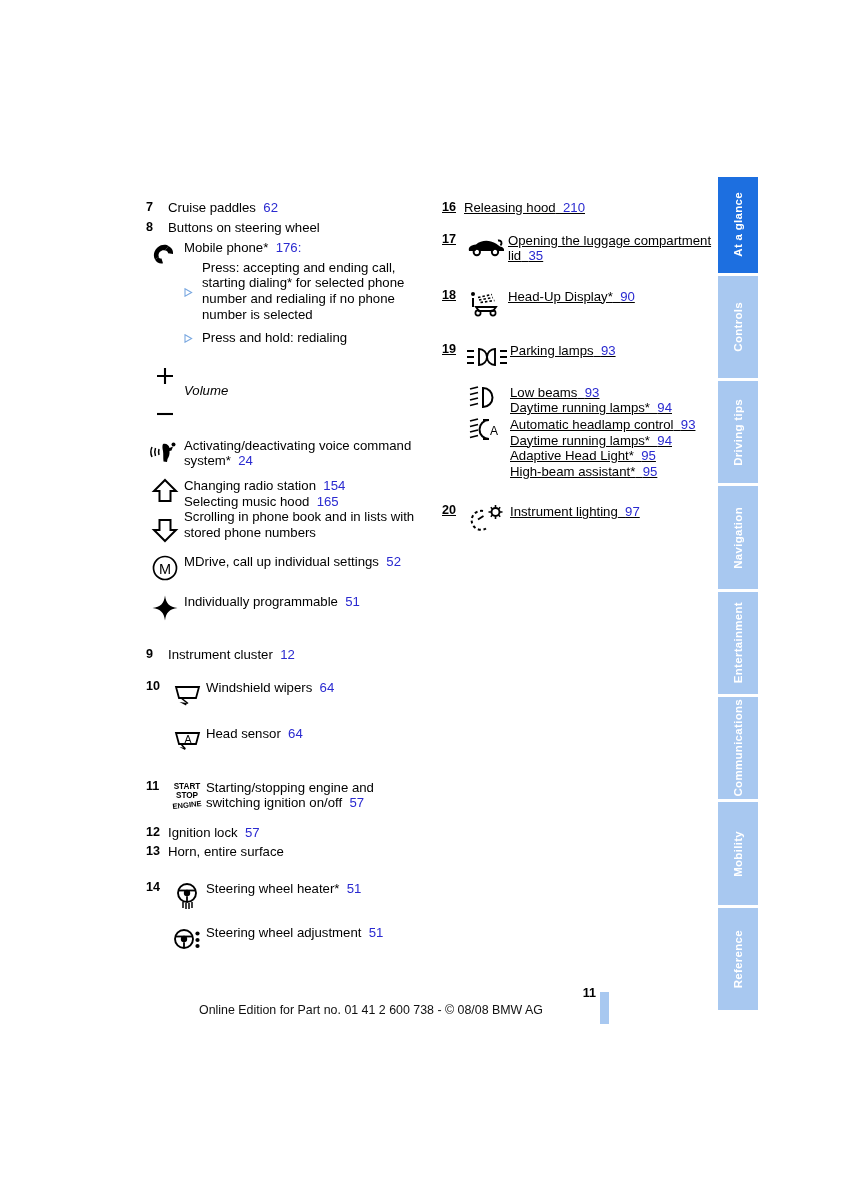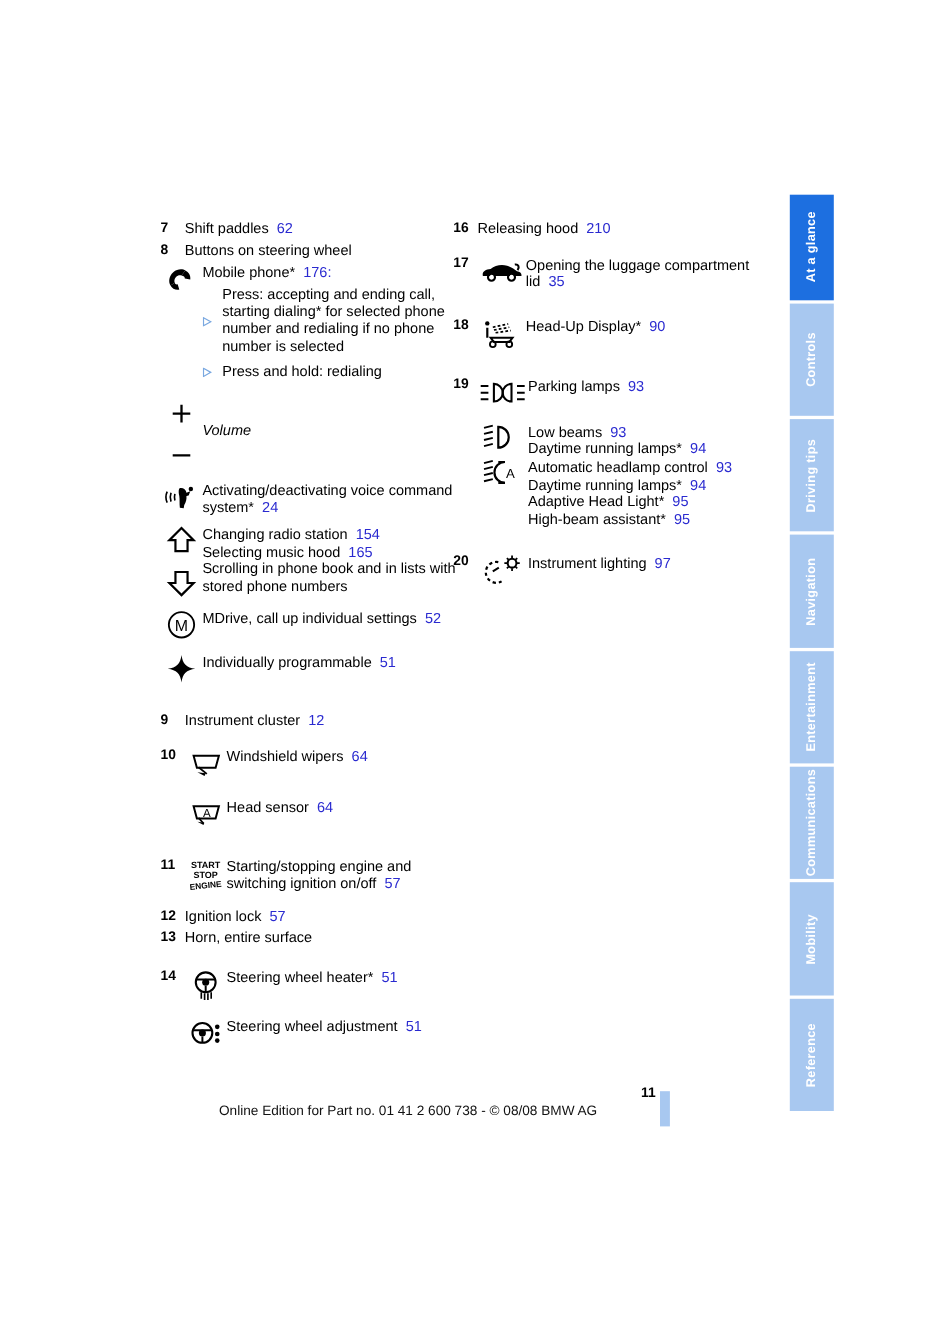--- a/index.html
+++ b/index.html
@@ -56,21 +56,21 @@
   }
   .tab.active span { color: #ffffff; }
 
   
   .col {
     position: absolute;
     font-size: 13.2px;
     line-height: 15.6px;
   }
   .col-left  { left: 146px; top: 200px; width: 276px; }
-  .col-right { left: 412px; top: 200px; width: 270px; }
+  .col-right { left: 442px; top: 200px; width: 270px; text-decoration: underline; }
 
   
   .row {
     display: flex;
     align-items: flex-start;
   }
   .num {
     font-weight: bold;
     font-size: 12.6px;
     width: 22px;
@@ -183,21 +183,21 @@
     <div class="tab" style="height:107px">
       <span>Reference</span>
     </div>
   </div>
 
   <div class="col col-left">
 
     <div class="row">
       <div class="num">7</div>
       <div class="lbl">
-        <span>Shift paddles</span>
+        <span>Cruise paddles</span>
         &nbsp;<span class="pg">62</span>
       </div>
     </div>
     <div class="sp4"></div>
 
     <div class="row">
       <div class="num">8</div>
       <div class="lbl">Buttons on steering wheel</div>
     </div>
     <div class="sp4"></div>

